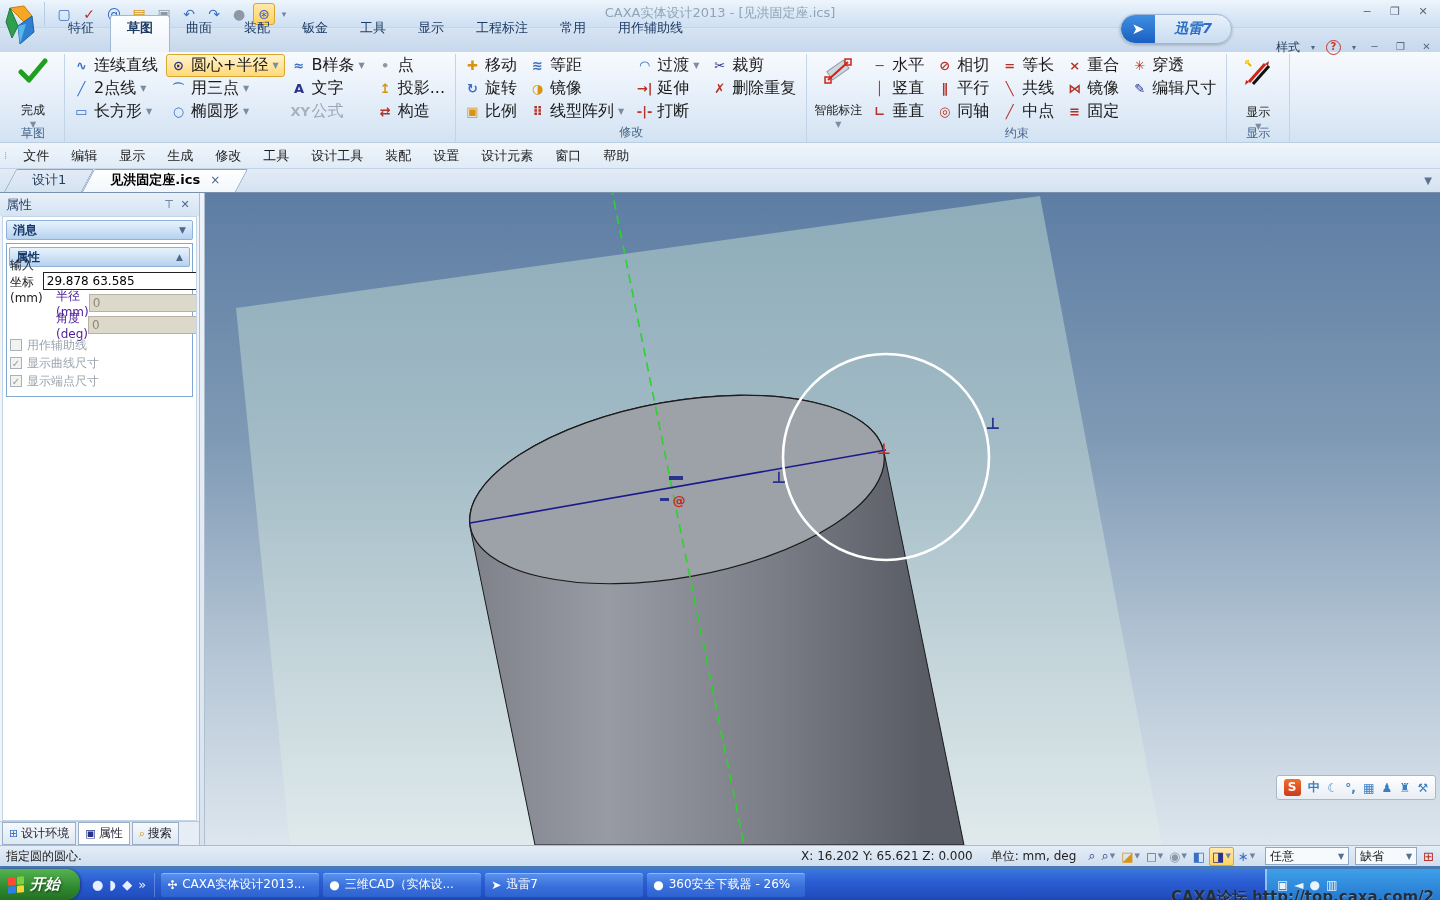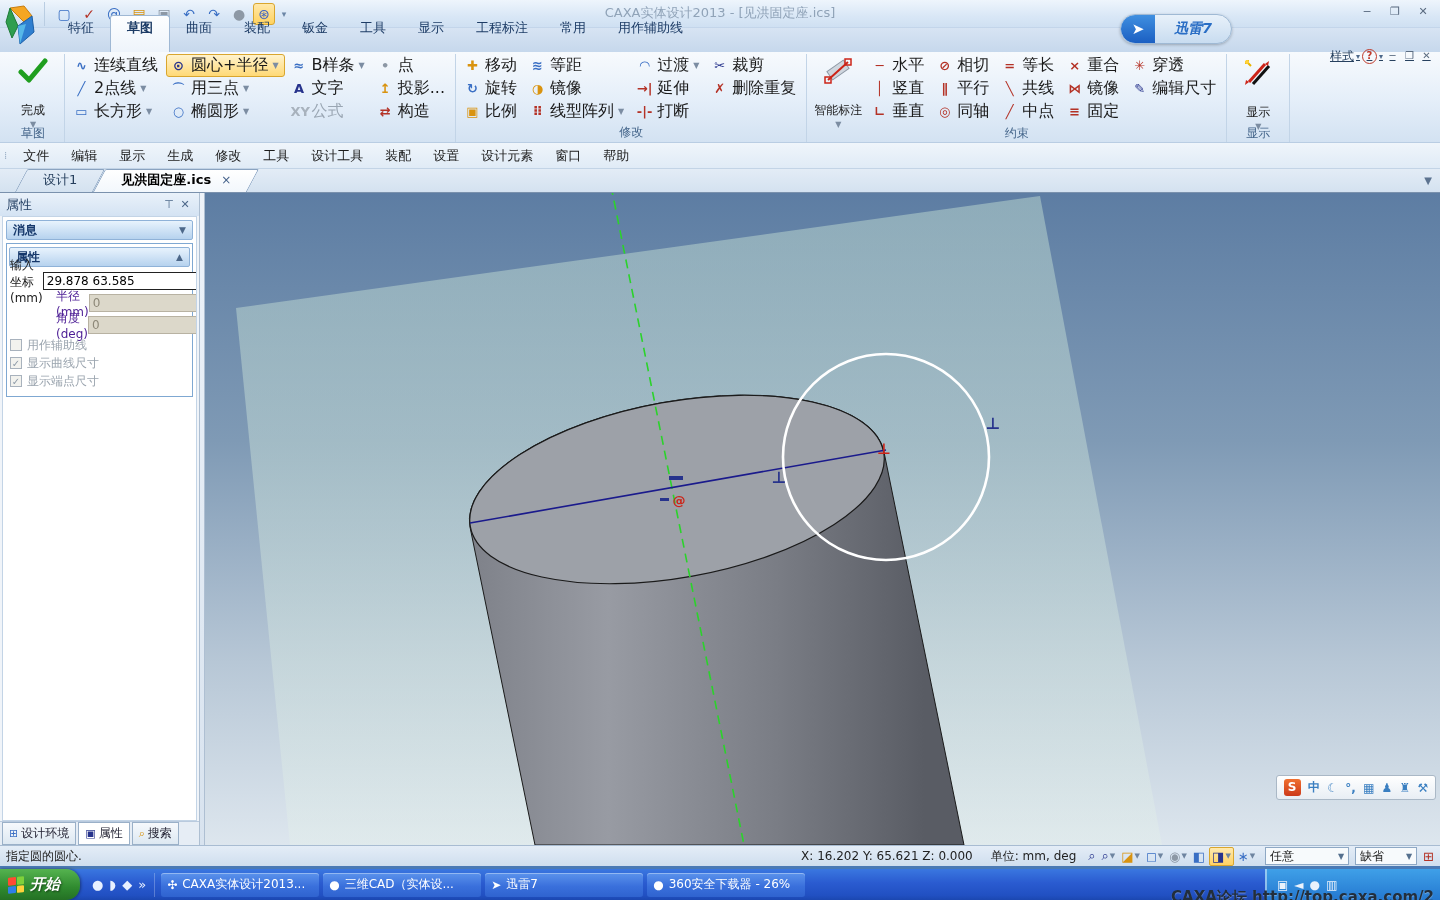--- a/index.html
+++ b/index.html
@@ -18,21 +18,21 @@
   .winctrl { position:absolute; right:8px; top:5px; display:flex; gap:10px; }
   .winctrl span { width:18px; height:15px; text-align:center; line-height:14px; color:#5a6b80; font-size:11px; font-weight:bold; }
 
   
   .tabrow { position:relative; height:24px; background:linear-gradient(#d7e4f3,#c6d8ec); display:flex; align-items:flex-end; padding-left:52px; }
   .rtab { padding:3px 16px 15px; font-size:13px; color:#1d3c66; cursor:default; }
   .rtab.active { background:linear-gradient(#fdfeff,#eef4fb); border:1px solid #9fb8d4; border-bottom:none; border-radius:3px 3px 0 0; font-weight:bold; }
   .xunlei { position:absolute; right:208px; top:-14px; width:112px; height:30px; border-radius:15px; background:linear-gradient(#e8f1fa,#c8dcf0); border:1px solid #9fb9d4; display:flex; align-items:center; overflow:hidden; box-shadow:0 1px 3px rgba(0,0,0,.25); z-index:40; }
   .xunlei .bird { width:34px; height:100%; background:linear-gradient(#3f8fe0,#1b5fc2); color:#fff; display:flex; align-items:center; justify-content:center; font-size:15px; border-radius:14px 0 0 14px; }
   .xunlei .xl-label { flex:1; text-align:center; color:#2a6ec5; font-weight:bold; font-size:14px; font-style:italic; }
-  .docctrl { position:absolute; right:6px; top:20px; display:flex; align-items:center; gap:2px; font-size:12px; color:#27415f;text-decoration:underline; }
+  .docctrl { position:absolute; right:6px; top:11px; display:flex; align-items:center; gap:11px; font-size:12px; color:#27415f; }
   .docctrl .dd { font-size:8px; color:#4d688a; }
   .docctrl .help { width:15px; height:15px; border-radius:50%; border:1.5px solid #c03a2b; color:#c03a2b; font-weight:bold; text-align:center; line-height:12px; font-size:10px; }
   .docctrl .wbtn { width:15px; height:13px; text-align:center; line-height:12px; font-size:10px; font-weight:bold; color:#5a6b80; }
 
   
   .ribbon { height:91px; background:linear-gradient(#f7fafd,#e4eef9 55%,#d3e2f2); border-bottom:1px solid #b9cde3; display:flex; align-items:stretch; padding:2px 0 0 2px; }
   .rgroup { display:flex; flex-direction:column; border-right:1px solid #c2d4e7; padding:0 4px; }
   .g-body { flex:1; display:flex; align-items:flex-start; gap:2px; }
   .g-label { text-align:center; font-size:12px; color:#44658a; padding:1px 0 2px; }
   .bigbtn { width:54px; height:70px; display:flex; flex-direction:column; align-items:center; justify-content:flex-start; padding-top:4px; border-radius:3px; }
@@ -48,21 +48,21 @@
   .rlb { font-size:16px; }
   .rdd { font-size:8px; color:#7c8da2; }
   .c-blue { color:#3a6fc4; } .c-red { color:#b43226; } .c-gold { color:#d9930f; } .c-gray { color:#8d98a5; } .c-navy { color:#27338c; }
 
   
   .menubar { height:26px; background:linear-gradient(#eff5fb,#e0ebf6); border-bottom:1px solid #c3d4e6; display:flex; align-items:center; gap:2px; padding-left:4px; }
   .grip { color:#9db2c8; font-size:10px; letter-spacing:-1px; margin-right:4px; }
   .mitem { padding:3px 11px; font-size:13px; color:#1b1b1b; }
 
   
-  .doctabs { position:relative; height:24px; background:linear-gradient(#e3ecf6,#d4e2f0); display:flex; align-items:flex-end; padding-left:21px; border-bottom:1px solid #7a91ad; }
+  .doctabs { position:relative; height:24px; background:linear-gradient(#e3ecf6,#d4e2f0); display:flex; align-items:flex-end; padding-left:10px; border-bottom:1px solid #7a91ad; }
   .dtab { position:relative; padding:2px 22px 3px; font-size:13px; color:#253e5c; }
   .dtab::before { content:""; position:absolute; inset:0; transform:skewX(-28deg); border:1px solid #8aa3c0; border-bottom:none; background:transparent; border-radius:2px 2px 0 0; }
   .dtab.active { font-weight:bold; color:#000; }
   .dtab.active::before { background:linear-gradient(#ffffff,#f2f7fc); }
   .dtab > * { position:relative; }
   .dtab .close { margin-left:10px; color:#44618a; font-weight:normal; font-size:12px; }
   .tab-overflow { position:absolute; right:8px; top:6px; font-size:10px; color:#5c7390; }
 
   
   .main { display:flex; height:652px; }

